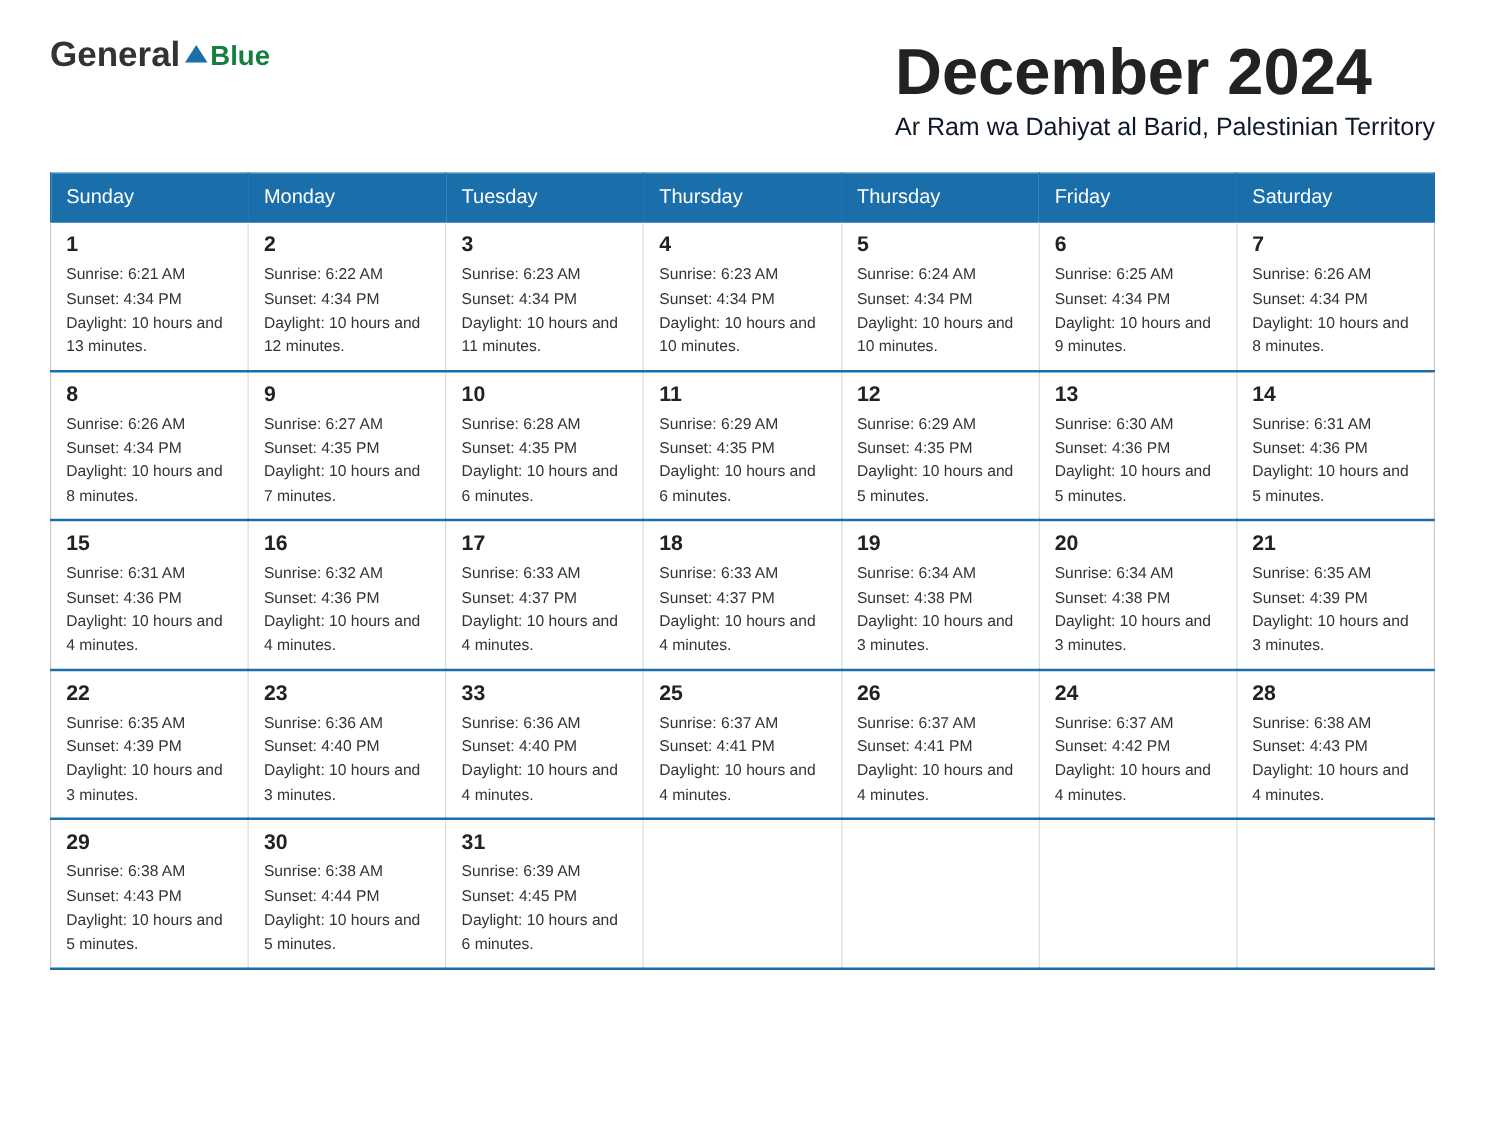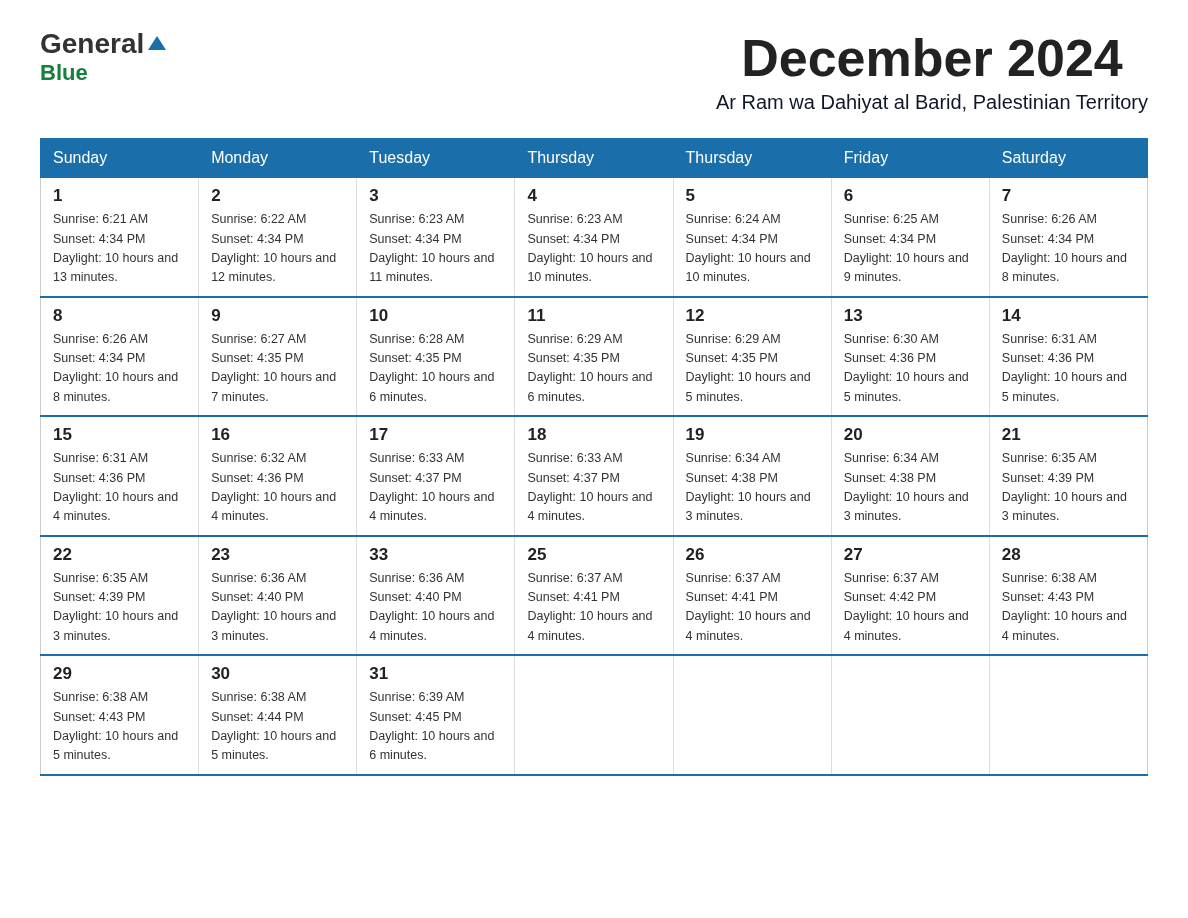--- a/index.html
+++ b/index.html
@@ -11,37 +11,37 @@
       min-height: 918px;
     }
     .header-area {
       display: flex;
       justify-content: space-between;
       align-items: flex-start;
       margin-bottom: 8px;
     }
     .logo {
       display: flex;
-      flex-direction: column;
+      flex-direction: row;
       align-items: flex-start;
     }
     .logo-text {
       font-size: 28px;
       font-weight: bold;
       color: #333;
       line-height: 1;
     }
     .logo-blue {
       color: #15803d;
       font-size: 22px;
       font-weight: bold;
       margin-top: 2px;
     }
     .title-section {
-      text-align: center;
+      text-align: left;
       margin-left: 20px;
     }
     .month-title {
       font-size: 52px;
       font-weight: bold;
       color: #222;
       line-height: 1.1;
     }
     .location-title {
       font-size: 20px;
@@ -240,21 +240,21 @@
         </td>
         <td>
           <span class="day-number">25</span>
           <span class="day-info">Sunrise: 6:37 AM<br>Sunset: 4:41 PM<br>Daylight: 10 hours and 4 minutes.</span>
         </td>
         <td>
           <span class="day-number">26</span>
           <span class="day-info">Sunrise: 6:37 AM<br>Sunset: 4:41 PM<br>Daylight: 10 hours and 4 minutes.</span>
         </td>
         <td>
-          <span class="day-number">27</span>
+          <span class="day-number">24</span>
           <span class="day-info">Sunrise: 6:37 AM<br>Sunset: 4:42 PM<br>Daylight: 10 hours and 4 minutes.</span>
         </td>
         <td>
           <span class="day-number">28</span>
           <span class="day-info">Sunrise: 6:38 AM<br>Sunset: 4:43 PM<br>Daylight: 10 hours and 4 minutes.</span>
         </td>
       </tr>
       <tr>
         <td>
           <span class="day-number">29</span>

